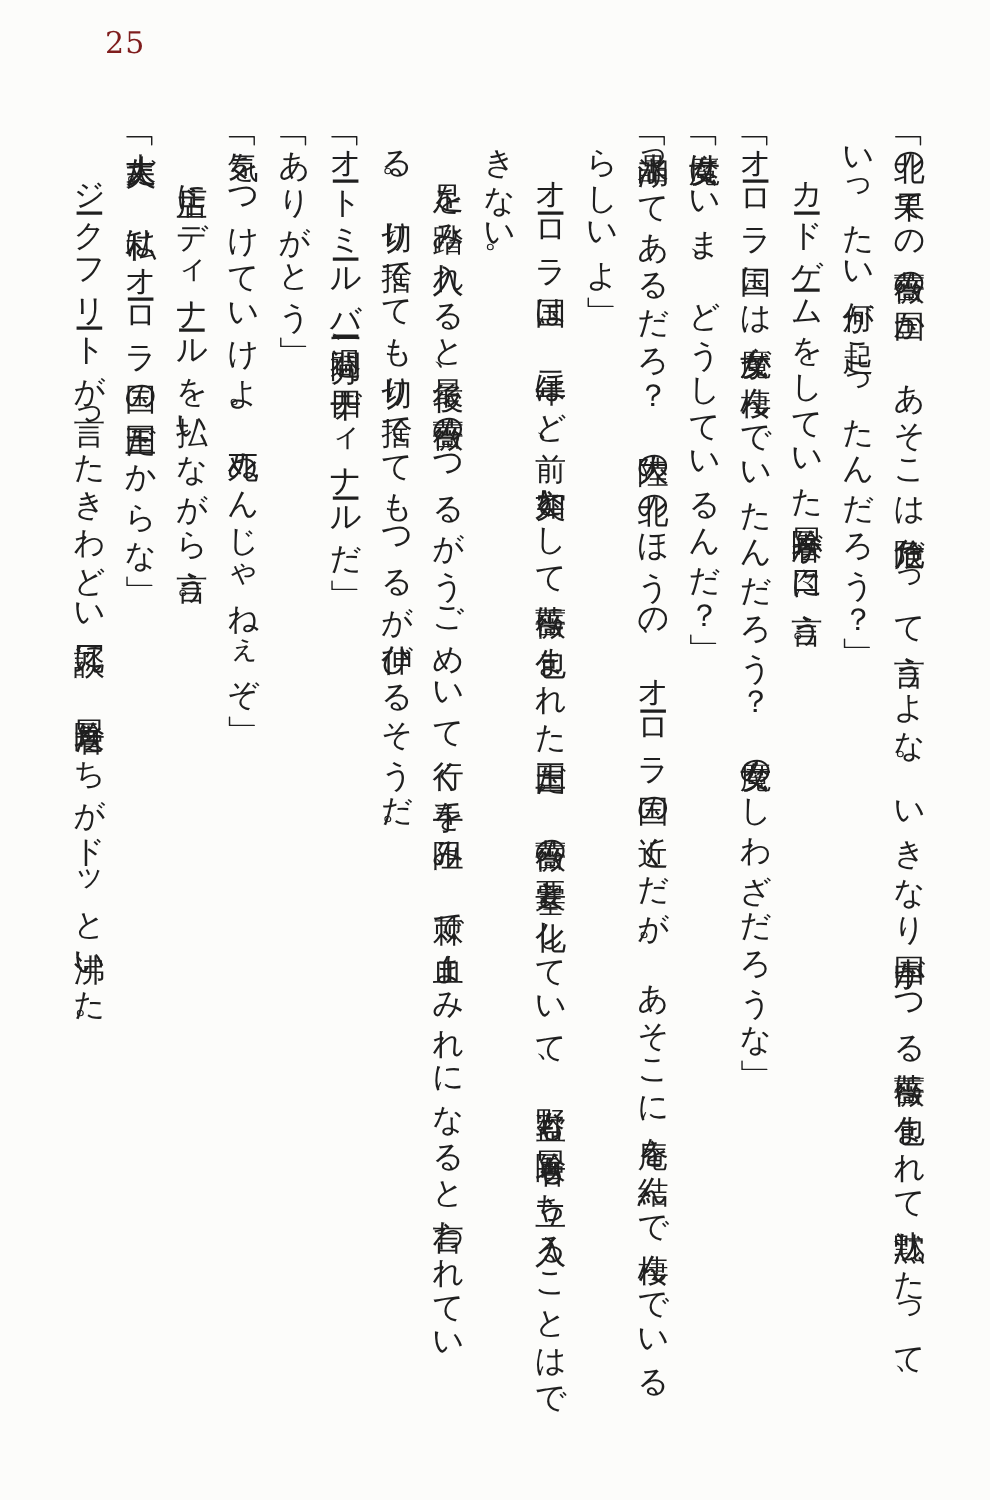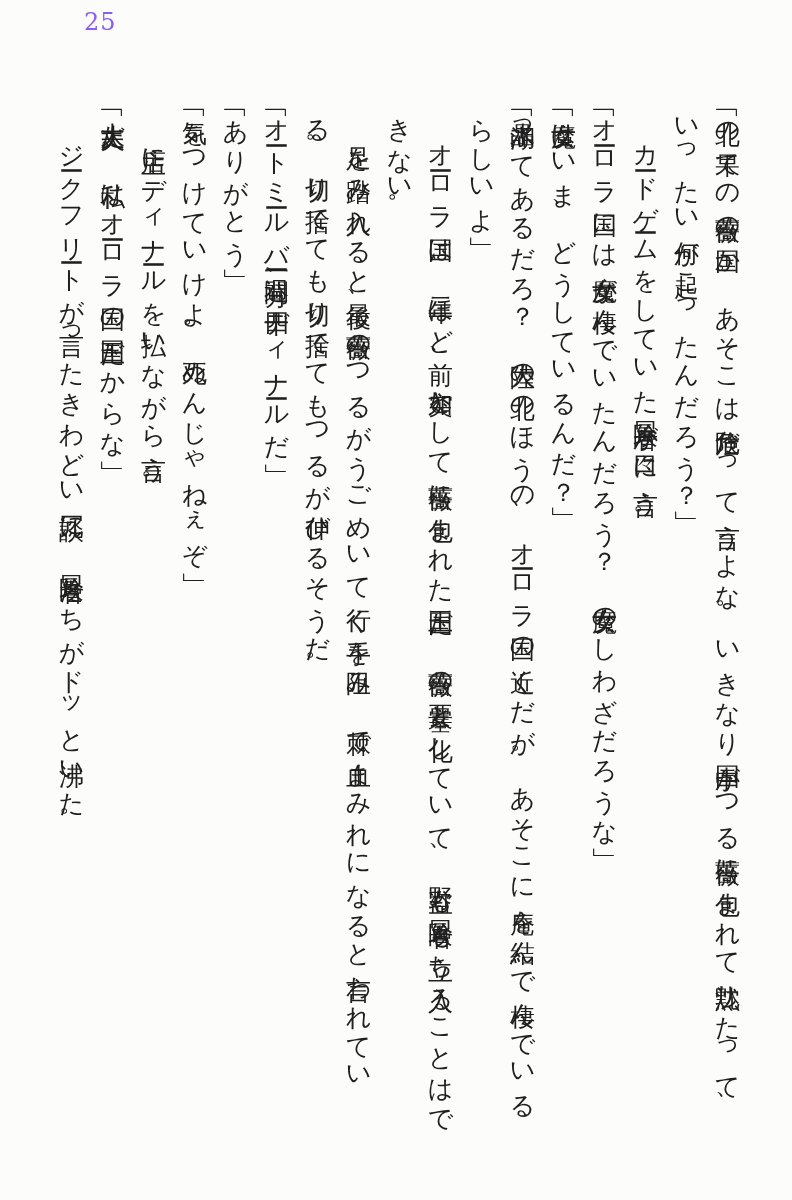--- a/index.html
+++ b/index.html
@@ -13,24 +13,24 @@
     position: relative;
     overflow: hidden;
     font-family: "DejaVu Serif", "Liberation Serif", serif;
   }
   .page {
     position: absolute;
     inset: 0;
   }
   .page-number {
     position: absolute;
-    top: 8px;
+    top: 20px;
     left: 84px;
     font-size: 24px;
-    color: #8b5cf6;
+    color: #7f1d1d;
     letter-spacing: 1px;
   }
   .text-block {
     position: absolute;
     top: 101px;
     right: 44px;
     width: 700px;
     height: 1025px;
     writing-mode: vertical-rl;
     -webkit-writing-mode: vertical-rl;

